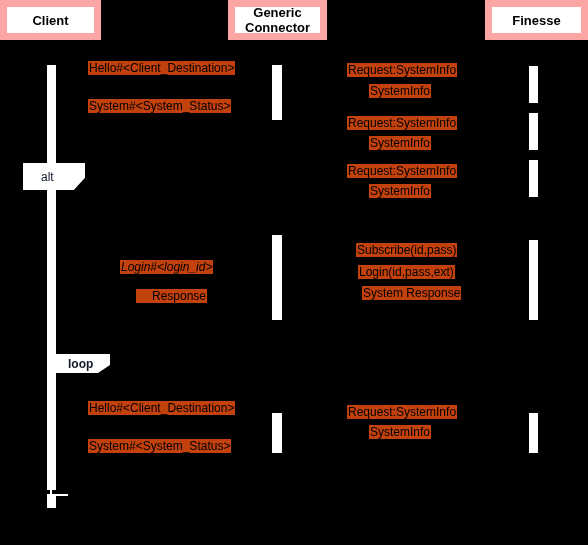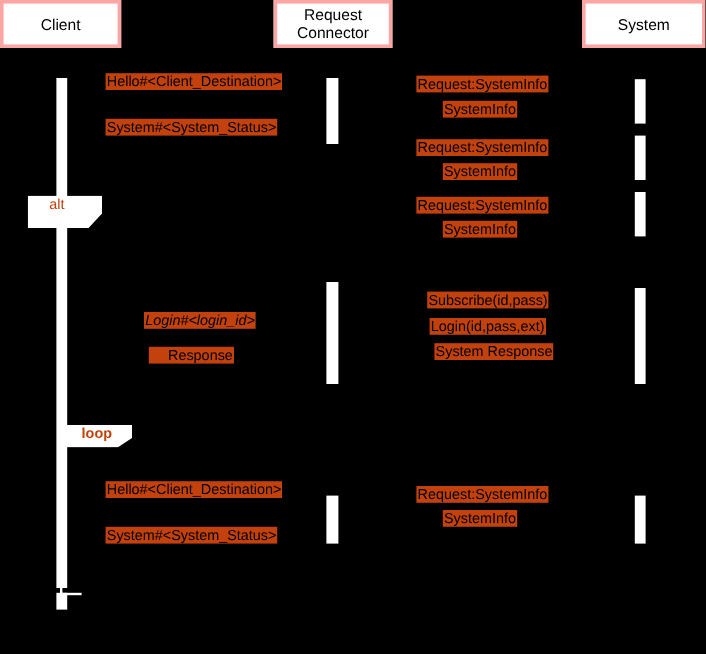--- a/index.html
+++ b/index.html
@@ -12,52 +12,53 @@
     width: 588px;
     height: 545px;
     background: #000000;
     font-family: "Liberation Sans", sans-serif;
     overflow: hidden;
   }
   .lifeline-head {
     position: absolute;
     background: #ffffff;
     color: #000000;
-    border: 3px solid #fca5a5;
+    border: 7px solid #fca5a5;
     box-sizing: border-box;
     display: flex;
     align-items: center;
     justify-content: center;
     text-align: center;
     font-size: 13px;
     line-height: 15px;
     white-space: pre-line;
+    font-weight: bold;
   }
   .activation {
     position: absolute;
     background: #ffffff;
   }
   .msg-label {
     position: absolute;
     background: #c2410c;
     color: #000000;
     font-size: 12px;
     line-height: 14px;
     padding: 0 1px;
     white-space: nowrap;
     box-sizing: border-box;
   }
   .frag-tab {
     position: absolute;
     background: #ffffff;
-    color: #c2410c;
+    color: #0f172a;
     font-size: 12px;
     line-height: 14px;
     display: flex;
-    align-items: flex-start;
+    align-items: center;
     box-sizing: border-box;
     padding-left: 18px;
   }
   .frag-tab.alt-tab {
     clip-path: polygon(0 0, 100% 0, 100% 55%, 82% 100%, 0 100%);
   }
   .frag-tab.loop-tab {
     clip-path: polygon(0 0, 100% 0, 100% 58%, 80% 100%, 0 100%);
   }
   .frag-border {
@@ -68,26 +69,26 @@
 </head>
 <body>
 
 <div id="diagram">
 
   <div class="lifeline-head" style="left:0px; top:0px; width:101px; height:40px;">
     <span>Client</span>
   </div>
 
   <div class="lifeline-head" style="left:228px; top:0px; width:99px; height:40px;">
-    <span>Request
+    <span>Generic
 Connector</span>
   </div>
 
   <div class="lifeline-head" style="left:485px; top:0px; width:103px; height:40px;">
-    <span>System</span>
+    <span>Finesse</span>
   </div>
 
   <div class="activation" style="left:47px; top:65px; width:9px; height:425px;"></div>
   <div class="activation" style="left:47px; top:494px; width:9px; height:14px;"></div>
 
   <div class="activation" style="left:272px; top:65px; width:10px; height:55px;"></div>
   <div class="activation" style="left:272px; top:235px; width:10px; height:85px;"></div>
   <div class="activation" style="left:272px; top:413px; width:10px; height:40px;"></div>
 
   <div class="activation" style="left:529px; top:66px; width:9px; height:37px;"></div>
@@ -119,21 +120,21 @@
 
   <div class="msg-label" style="left:369px; top:136px;">SystemInfo</div>
 
   <div class="msg-label" style="left:347px; top:164px;">Request:SystemInfo</div>
 
   <div class="msg-label" style="left:369px; top:184px;">SystemInfo</div>
 
 
   <div class="msg-label" style="left:120px; top:260px;font-style:italic;">Login#&lt;login_id&gt;</div>
 
-  <div class="msg-label" style="left:124px; top:289px;padding-left:16px;">Response</div>
+  <div class="msg-label" style="left:136px; top:289px;padding-left:16px;">Response</div>
 
   <div class="msg-label" style="left:356px; top:243px;">Subscribe(id,pass)</div>
 
   <div class="msg-label" style="left:358px; top:265px;">Login(id,pass,ext)</div>
 
   <div class="msg-label" style="left:362px; top:286px;">System Response</div>
 
   <div class="msg-label" style="left:88px; top:401px;">Hello#&lt;Client_Destination&gt;</div>
 
   <div class="msg-label" style="left:88px; top:439px;">System#&lt;System_Status&gt;</div>

